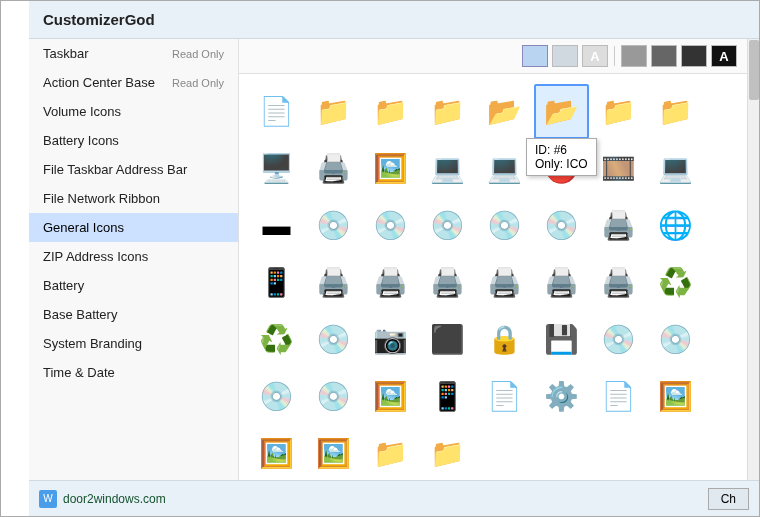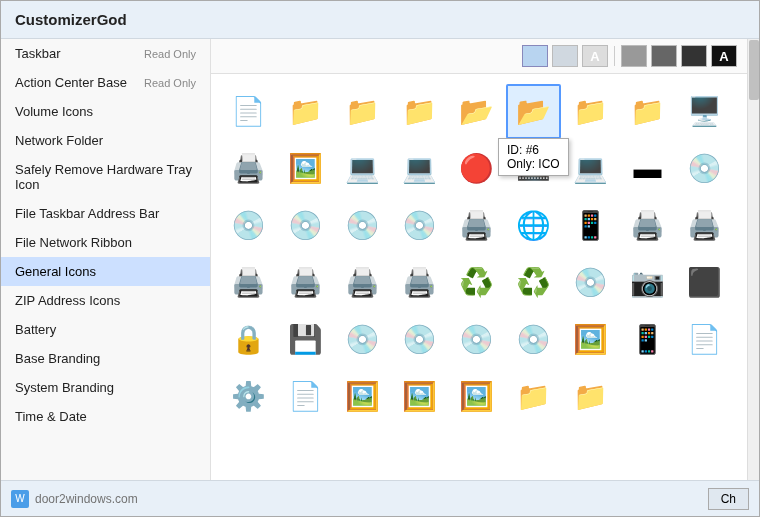--- a/index.html
+++ b/index.html
@@ -1,47 +1,47 @@
 <!DOCTYPE html>
 <html><head>
   <meta charset="utf-8">
   <style>
     * { box-sizing: border-box; margin: 0; padding: 0; }
     body { font-family: 'Segoe UI', Arial, sans-serif; font-size: 13px; background: #f0f0f0; width: 760px; height: 517px; overflow: hidden; }
     
-    .window { width: 760px; height: 517px; background: #fff; border: 1px solid #aaa; display: flex; flex-direction: column; }
+    .window { width: 760px; height: 517px; background: #fff; border: 1px solid #aaa; display: flex; flex-direction: column; padding-left: 28px; }
     
     .title-bar { background: #e8f0f8; padding: 10px 14px; font-size: 15px; font-weight: 600; color: #222; border-bottom: 1px solid #d0d8e0; flex-shrink: 0; }
     
     .main-content { display: flex; flex: 1; overflow: hidden; }
     
     .sidebar { width: 210px; flex-shrink: 0; border-right: 1px solid #e0e0e0; overflow-y: auto; background: #f8f8f8; }
     
-    .sidebar-item { padding: 7px 14px; cursor: pointer; color: #222; font-size: 13px; display: flex; align-items: center; justify-content: space-between; }
+    .sidebar-item { padding: 7px 14px; cursor: pointer; color: #222; font-size: 13px; display: flex; align-items: center; justify-content: space-between; text-align: center; }
     .sidebar-item.active { background: #cce0ff; color: #000; }
     .sidebar-item .badge { font-size: 11px; color: #888; }
     
     .content-area { flex: 1; display: flex; flex-direction: column; overflow: hidden; }
     
     .toolbar { padding: 6px 10px; border-bottom: 1px solid #e0e0e0; display: flex; align-items: center; justify-content: flex-end; gap: 4px; background: #fafafa; flex-shrink: 0; }
     
     .toolbar-btn { width: 26px; height: 22px; border: 1px solid #bbb; background: #fff; cursor: pointer; display: flex; align-items: center; justify-content: center; font-size: 11px; }
     .toolbar-btn.active { background: #cce0ff; border-color: #88b; }
     .toolbar-btn.text-btn { font-size: 13px; font-weight: bold; }
     .toolbar-sep { width: 1px; height: 20px; background: #ccc; margin: 0 2px; }
     
     .icons-grid { flex: 1; overflow-y: auto; overflow-x: hidden; padding: 10px; display: flex; flex-wrap: wrap; gap: 2px; align-content: flex-start; position: relative; }
     
     .icon-cell { width: 55px; height: 55px; display: flex; align-items: center; justify-content: center; cursor: pointer; border: 2px solid transparent; border-radius: 2px; position: relative; }
     .icon-cell.selected { border-color: #5599ff; background: #ddeeff; }
     
     .tooltip { position: absolute; background: #fff; border: 1px solid #aaa; padding: 4px 8px; font-size: 12px; z-index: 10; white-space: nowrap; box-shadow: 2px 2px 4px rgba(0,0,0,0.2); top: 52px; left: -10px; }
     
     .footer { height: 36px; background: #e8f0f8; border-top: 1px solid #d0d8e0; display: flex; align-items: center; padding: 0 10px; justify-content: space-between; flex-shrink: 0; }
-    .footer-link { color: #737373; font-size: 12px; text-decoration: none; display: flex; align-items: center; gap: 4px; text-align: center; }
+    .footer-link { color: #14532d; font-size: 12px; text-decoration: none; display: flex; align-items: center; gap: 4px; text-align: center; }
     .footer-btn { background: #e0e8f0; border: 1px solid #aaa; padding: 3px 12px; font-size: 12px; cursor: pointer; }
     
     .scrollbar-track { width: 12px; background: #f0f0f0; border-left: 1px solid #ddd; }
     .scrollbar-thumb { width: 10px; height: 60px; background: #c0c0c0; margin: 1px; border-radius: 2px; }
   </style>
 </head>
 <body>
 
 <div class="window">
 
@@ -58,42 +58,39 @@
           <span class="badge">Read Only</span>
         </div>
         <div class="sidebar-item">
           <span>Action Center Base</span>
           <span class="badge">Read Only</span>
         </div>
         <div class="sidebar-item">
           <span>Volume Icons</span>
         </div>
         <div class="sidebar-item">
-          <span>Network Folder</span>
-        </div>
-        <div class="sidebar-item">
-          <span>Safely Remove Hardware Tray Icon</span>
+          <span>Battery Icons</span>
         </div>
         <div class="sidebar-item">
           <span>File Taskbar Address Bar</span>
         </div>
         <div class="sidebar-item">
           <span>File Network Ribbon</span>
         </div>
         <div class="sidebar-item active">
           <span>General Icons</span>
         </div>
         <div class="sidebar-item">
           <span>ZIP Address Icons</span>
         </div>
         <div class="sidebar-item">
           <span>Battery</span>
         </div>
         <div class="sidebar-item">
-          <span>Base Branding</span>
+          <span>Base Battery</span>
         </div>
         <div class="sidebar-item">
           <span>System Branding</span>
         </div>
         <div class="sidebar-item">
           <span>Time &amp; Date</span>
         </div>
       </div>
 
     <div class="content-area">

